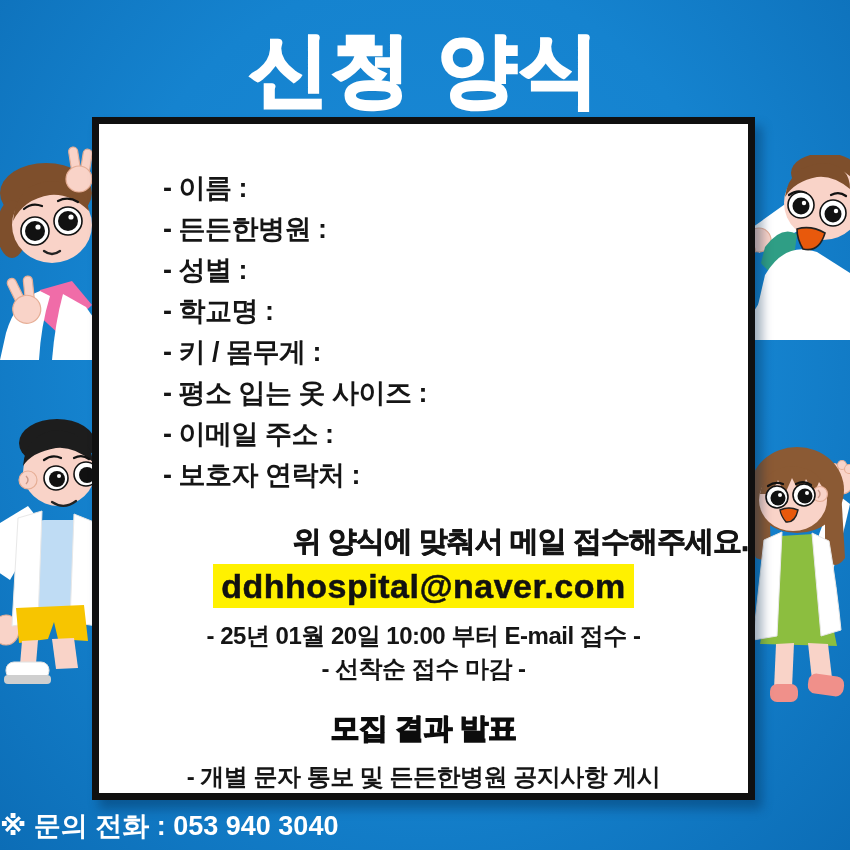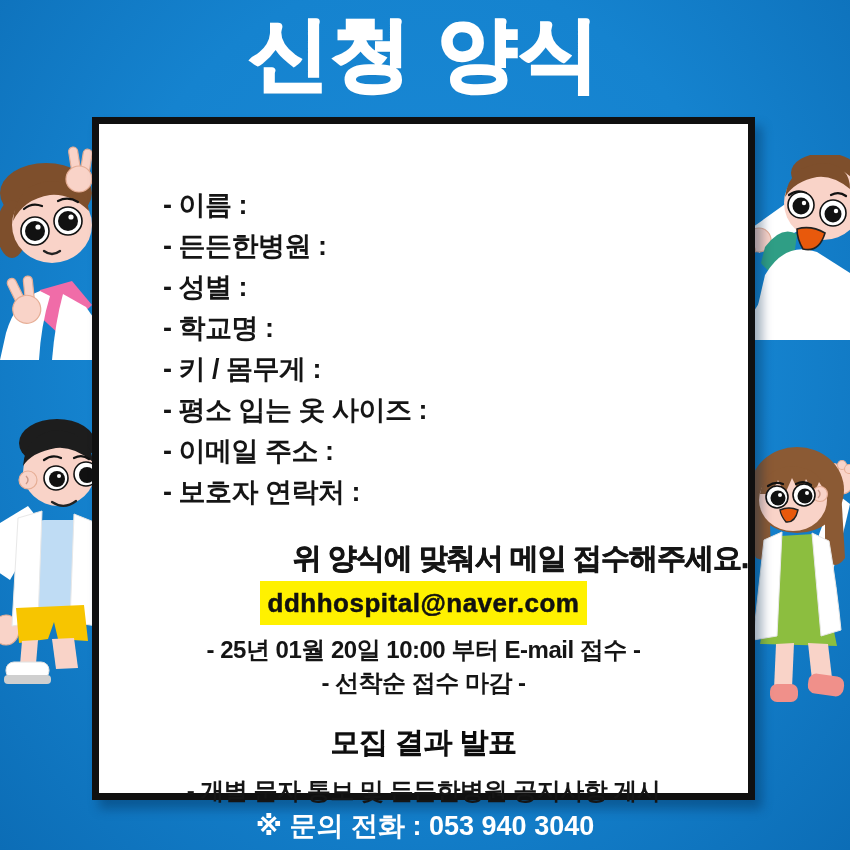--- a/index.html
+++ b/index.html
@@ -8,65 +8,65 @@
   }
   html,body{margin:0;padding:0;}
   body{
     width:850px;height:850px;overflow:hidden;position:relative;
     font-family:"Liberation Sans","DejaVu Sans",sans-serif;
     background:radial-gradient(ellipse at 50% 42%, #1b8ad8 0%, var(--bg) 55%, var(--bg-dark) 100%);
   }
   .poster{position:absolute;inset:0;}
 
   .title{
-    position:absolute;top:10px;left:0;width:100%;text-align:center;
+    position:absolute;top:26px;left:0;width:100%;text-align:center;
     font-size:80px;line-height:1.1;font-weight:900;color:var(--title);
     letter-spacing:2px;-webkit-text-stroke:3px var(--title);
     text-shadow:0 2px 0 rgba(0,0,0,0.08);
     z-index:3;
   }
 
   .char{position:absolute;z-index:1;}
   .char svg{display:block;}
 
   .card{
     position:absolute;left:92px;top:117px;width:663px;height:683px;
     box-sizing:border-box;background:var(--card-bg);
     border:7px solid var(--card-border);
     box-shadow:7px 9px 10px rgba(3,40,75,0.38);
-    padding-top:61px;
+    padding-top:44px;
     z-index:2;
   }
   .fields{padding-left:64px;}
   .field{
     font-size:27px;line-height:41px;font-weight:600;color:var(--text);
     letter-spacing:-0.5px;white-space:nowrap;
   }
   .instruction{
     margin-top:26px;text-align:right;font-size:29px;line-height:38px;
     font-weight:800;color:var(--text);letter-spacing:-1px;
     -webkit-text-stroke:0.6px var(--text);
   }
   .email-row{text-align:center;margin-top:4px;line-height:44px;}
   .email{
-    display:inline-block;font-size:26px;font-weight:700;color:#111;
+    display:inline-block;font-size:34px;font-weight:700;color:#111;
     background:var(--yellow);padding:0 8px;letter-spacing:0.5px;
     -webkit-text-stroke:0.5px #111;
   }
   .schedule{margin-top:4px;text-align:center;}
   .schedule-line{font-size:24px;line-height:33px;font-weight:600;color:var(--text);letter-spacing:-0.5px;}
   .result-heading{
     margin-top:24px;text-align:center;font-size:29px;line-height:38px;
-    font-weight:400;color:#0c0c0c;letter-spacing:-0.5px;
+    font-weight:700;color:#0c0c0c;letter-spacing:-0.5px;
     -webkit-text-stroke:1.3px #0c0c0c;
   }
   .result-detail{margin-top:14px;text-align:center;font-size:24px;line-height:32px;font-weight:600;color:var(--text);letter-spacing:-0.5px;}
 
   .footer{
-    position:absolute;left:0;top:808px;width:100%;text-align:center;
+    position:absolute;left:0;top:808px;width:100%;text-align:left;
     font-size:27px;font-weight:700;color:#fff;letter-spacing:0px;z-index:2;
   }
 </style>
 </head>
 <body>
 
 <div class="poster">
 
   <div class="title">신청 양식</div>
 

